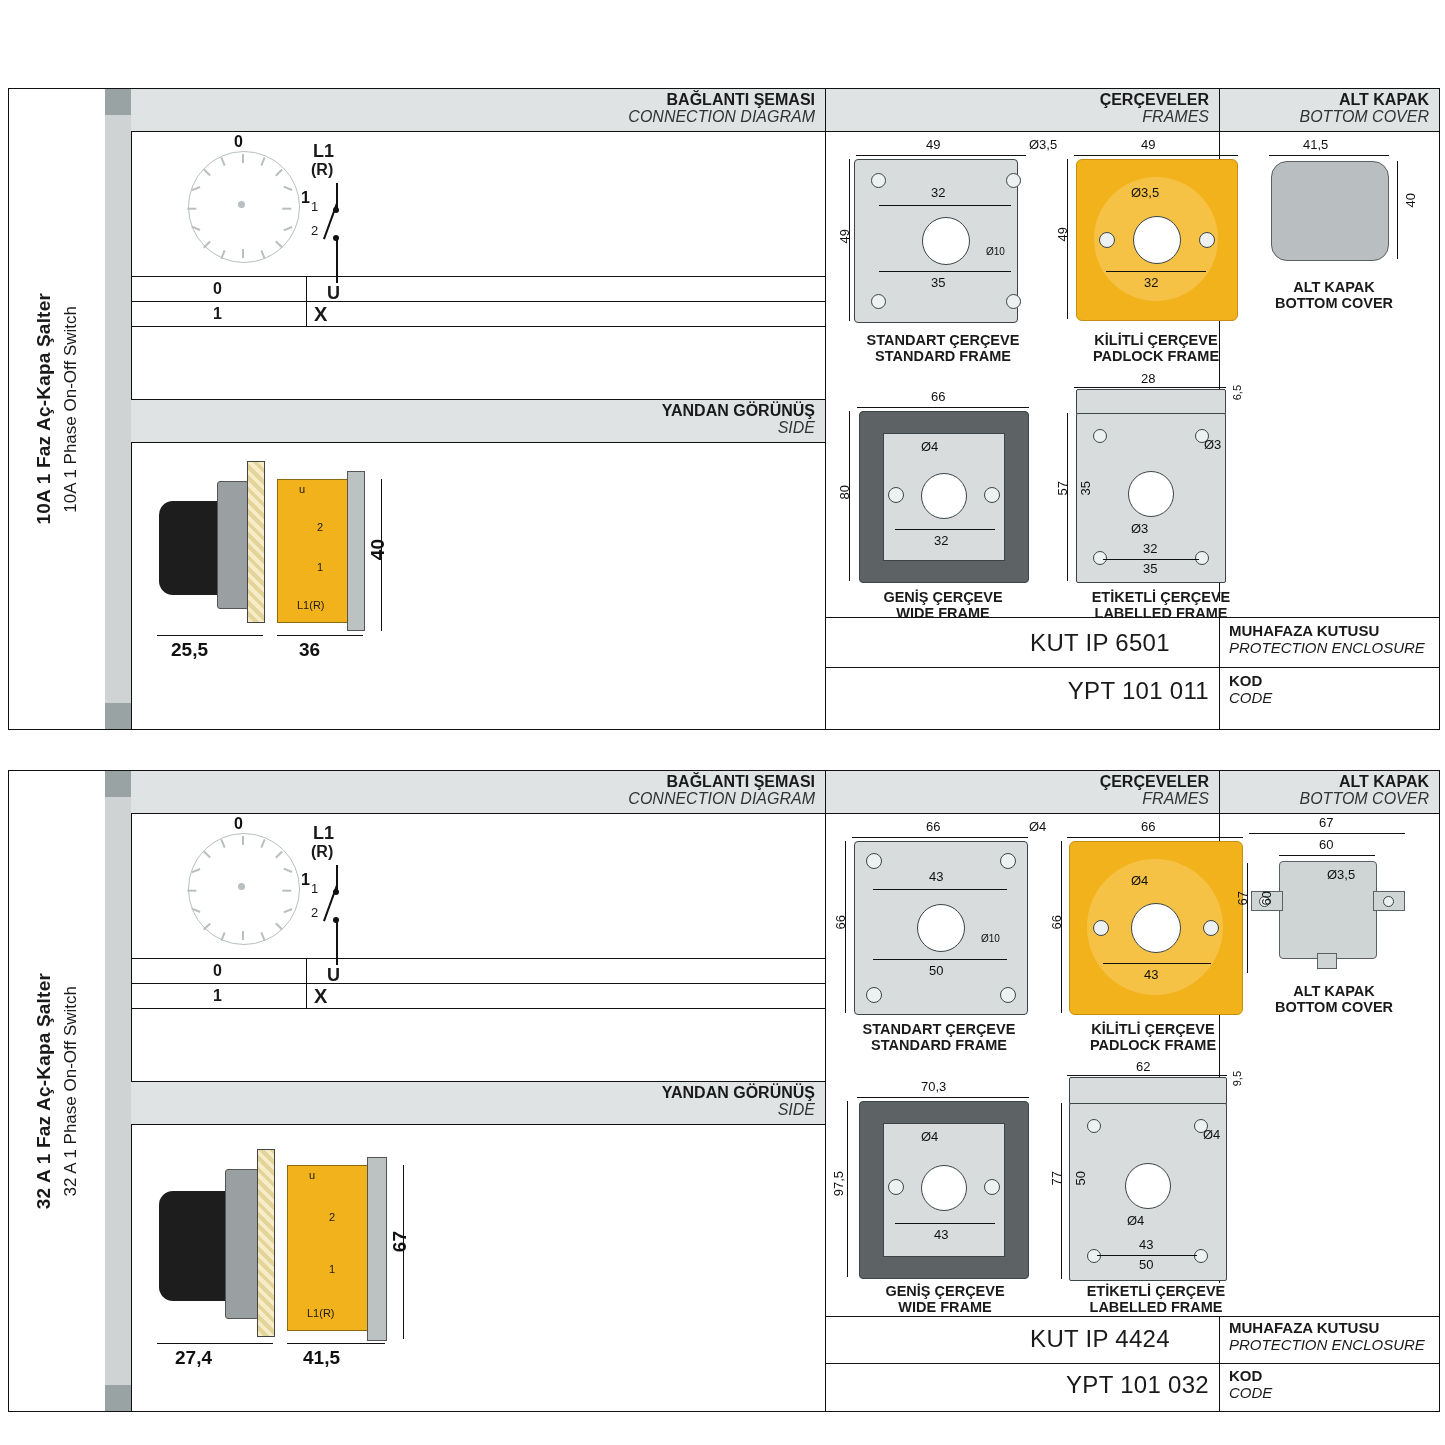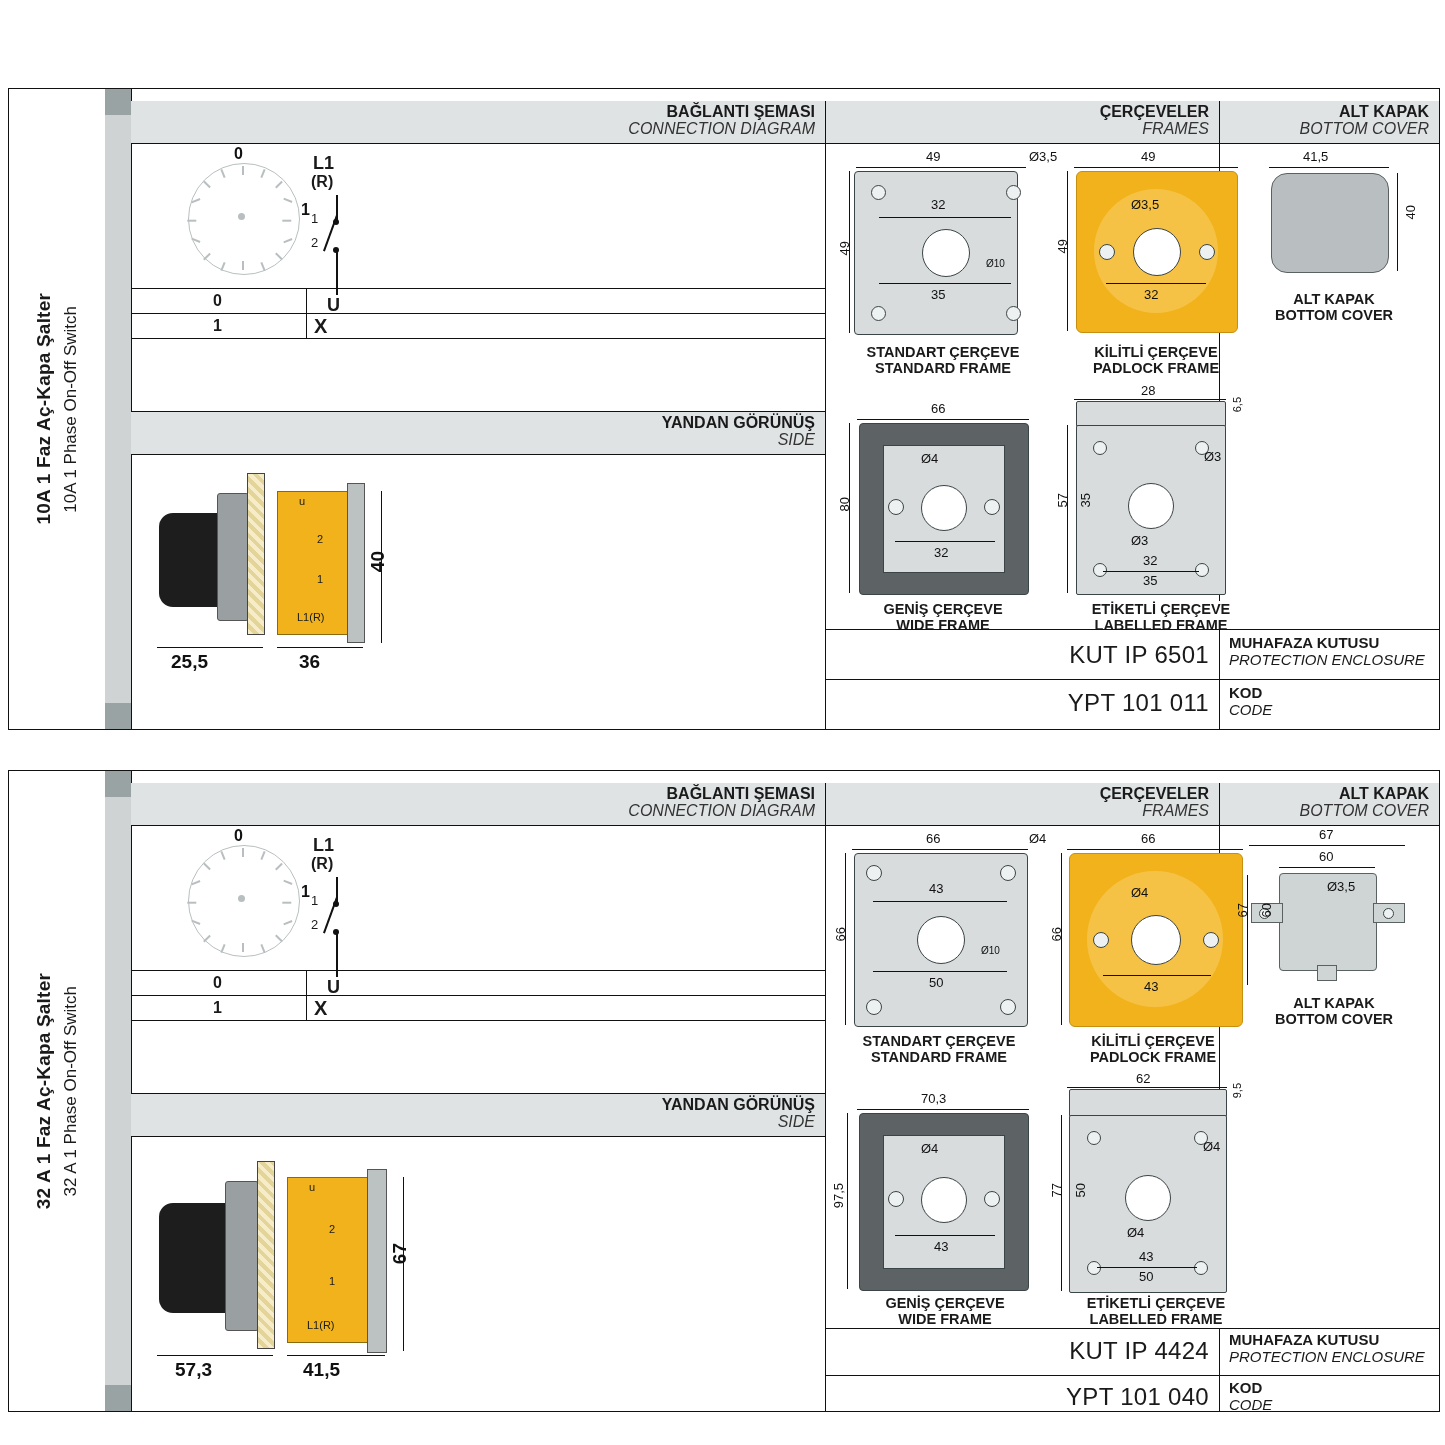--- a/index.html
+++ b/index.html
@@ -30,21 +30,21 @@
   .vtitle .tr{font-size:19px;font-weight:bold;letter-spacing:.2px;}
   .vtitle .en{font-size:17px;}
 
   
   .greybar{position:absolute;left:96px;top:0;width:26px;height:100%;background:#cfd3d3;border-right:1px solid #111;}
   .greybar:before,.greybar:after{content:"";position:absolute;left:0;width:26px;height:26px;background:#9aa3a3;}
   .greybar:before{top:0;}
   .greybar:after{bottom:0;}
 
   
-  .content{position:absolute;left:122px;top:0;right:0;bottom:0;margin-top:12px;}
+  .content{position:absolute;left:122px;top:0;right:0;bottom:0;}
 
   
   .vdiv{position:absolute;top:0;bottom:0;width:0;border-left:1px solid #111;}
 
   
   .hdr{position:absolute;background:#dfe3e4;border-bottom:1px solid #111;}
   .hdr .tr{font-weight:bold;font-size:16px;text-align:right;line-height:1.05;}
   .hdr .en{font-style:italic;font-size:16px;text-align:right;line-height:1.05;color:#333;}
   .hdr.ctr .tr,.hdr.ctr .en{}
   .hdr .inner{padding:3px 10px 4px 10px;}
@@ -73,21 +73,21 @@
   
   .knob{position:absolute;background:#1d1d1d;border-radius:14px 4px 4px 14px;}
   .plate{position:absolute;background:#c4c8c9;border:1px solid #555;}
   .hatch{position:absolute;border:1px solid #444;
     background:repeating-linear-gradient(45deg,#f6edc8 0 4px,#e3d49a 4px 8px);}
   .yellowbody{position:absolute;background:#f2b21c;border:1px solid #8a6a0c;}
   .greyend{position:absolute;background:#bcc1c2;border:1px solid #555;}
 
   .code-lbl{font-weight:bold;font-size:15px;}
   .code-en{font-style:italic;font-size:15px;}
-  .bigcode{font-size:24px;text-align:right;letter-spacing:.3px;}
+  .bigcode{font-size:24px;text-align:center;letter-spacing:.3px;}
   .bigcode2{font-size:24px;text-align:right;letter-spacing:.3px;}
 
   .dial{position:absolute;border-radius:50%;border:1.6px solid #b9bfc0;background:#fff;}
   .dialdot{position:absolute;width:7px;height:7px;border-radius:50%;background:#b9bfc0;}
   .dialtick{position:absolute;background:#b9bfc0;width:1.6px;height:9px;}
 
   .schem{position:absolute;}
   .schem .v{position:absolute;background:#111;width:1.6px;}
   .schem .h{position:absolute;background:#111;height:1.6px;}
   .nodedot{position:absolute;width:6px;height:6px;border-radius:50%;background:#111;}
@@ -395,21 +395,21 @@
       <div class="plate" style="left:94px;top:398px;width:32px;height:148px;border-radius:3px;background:#9aa0a1;"></div>
       <div class="hatch" style="left:126px;top:378px;width:16px;height:186px;"></div>
       <div class="yellowbody" style="left:156px;top:394px;width:80px;height:164px;"></div>
       <div class="greyend" style="left:236px;top:386px;width:18px;height:182px;"></div>
       <div class="lbl" style="left:178px;top:398px;font-size:11px;">u</div>
       <div class="lbl" style="left:198px;top:440px;font-size:11px;">2</div>
       <div class="lbl" style="left:198px;top:492px;font-size:11px;">1</div>
       <div class="lbl" style="left:176px;top:536px;font-size:11px;">L1(R)</div>
       <div class="dimline h" style="left:26px;top:572px;width:116px;"></div>
       <div class="dimline h" style="left:156px;top:572px;width:98px;"></div>
-      <div class="dim" style="left:44px;top:576px;font-size:19px;font-weight:bold;">57,3</div>
+      <div class="dim" style="left:44px;top:576px;font-size:19px;font-weight:bold;">27,4</div>
       <div class="dim" style="left:172px;top:576px;font-size:19px;font-weight:bold;">41,5</div>
       <div class="dimline v" style="left:272px;top:394px;height:174px;"></div>
       <div class="dim" style="left:258px;top:460px;font-size:19px;font-weight:bold;writing-mode:vertical-rl;transform:rotate(180deg);">67</div>
 
       <div class="sqframe" style="left:723px;top:70px;width:172px;height:172px;"></div>
       <div class="hole" style="left:786px;top:133px;width:46px;height:46px;"></div>
       <div class="smallhole" style="left:735px;top:82px;width:14px;height:14px;"></div>
       <div class="smallhole" style="left:869px;top:82px;width:14px;height:14px;"></div>
       <div class="smallhole" style="left:735px;top:216px;width:14px;height:14px;"></div>
       <div class="smallhole" style="left:869px;top:216px;width:14px;height:14px;"></div>
@@ -506,21 +506,21 @@
 
       <div class="hline" style="left:695px;top:545px;width:613px;"></div>
       <div class="hline" style="left:695px;top:592px;width:613px;"></div>
       <div class="vdiv" style="left:1088px;top:545px;bottom:0;"></div>
 
       <div class="bigcode" style="position:absolute;left:860px;top:554px;width:218px;">KUT IP 4424</div>
       <div style="position:absolute;left:1098px;top:548px;">
         <div class="code-lbl">MUHAFAZA KUTUSU</div>
         <div class="code-en">PROTECTION ENCLOSURE</div>
       </div>
-      <div class="bigcode2" style="position:absolute;left:860px;top:600px;width:218px;">YPT 101 040</div>
+      <div class="bigcode2" style="position:absolute;left:860px;top:600px;width:218px;">YPT 101 032</div>
       <div style="position:absolute;left:1098px;top:596px;">
         <div class="code-lbl">KOD</div>
         <div class="code-en">CODE</div>
       </div>
 
     </div>
   </div>
 
 </div>
 

